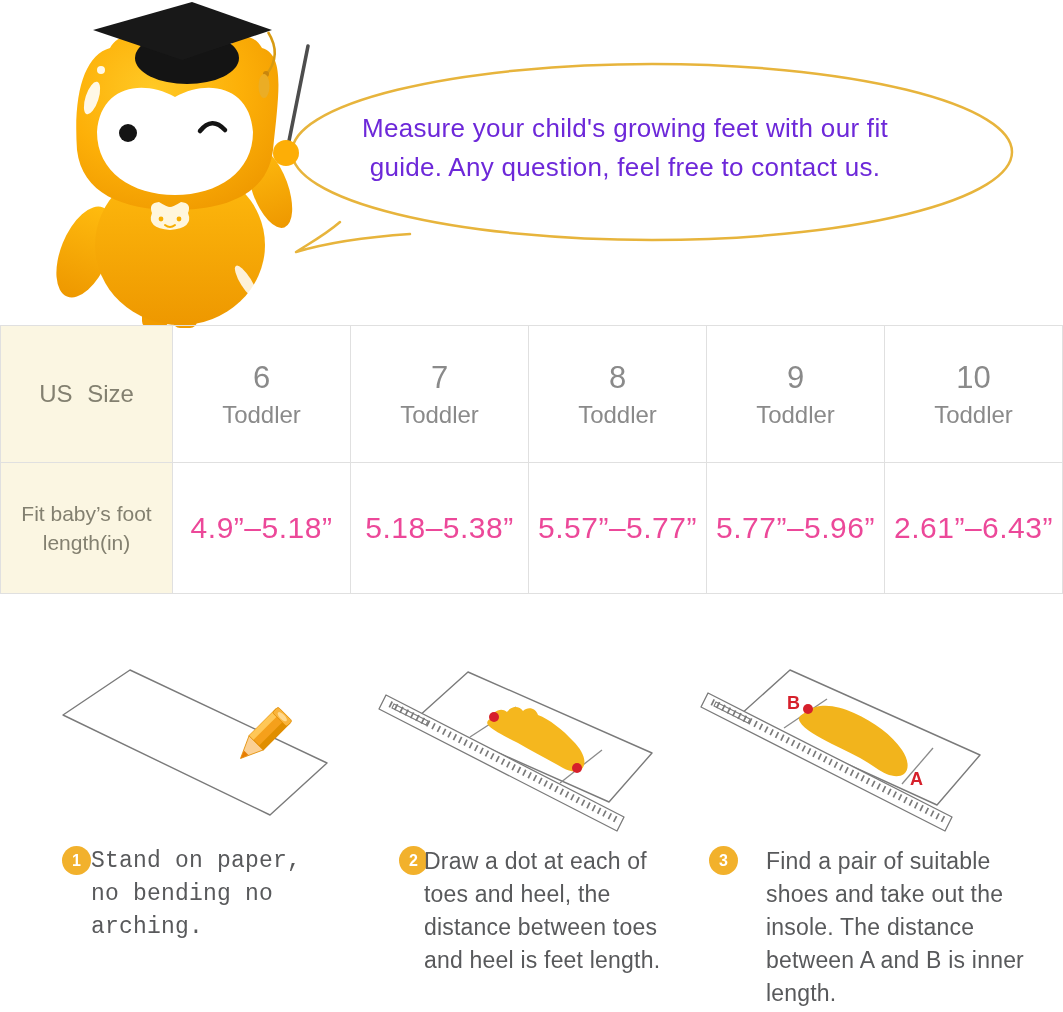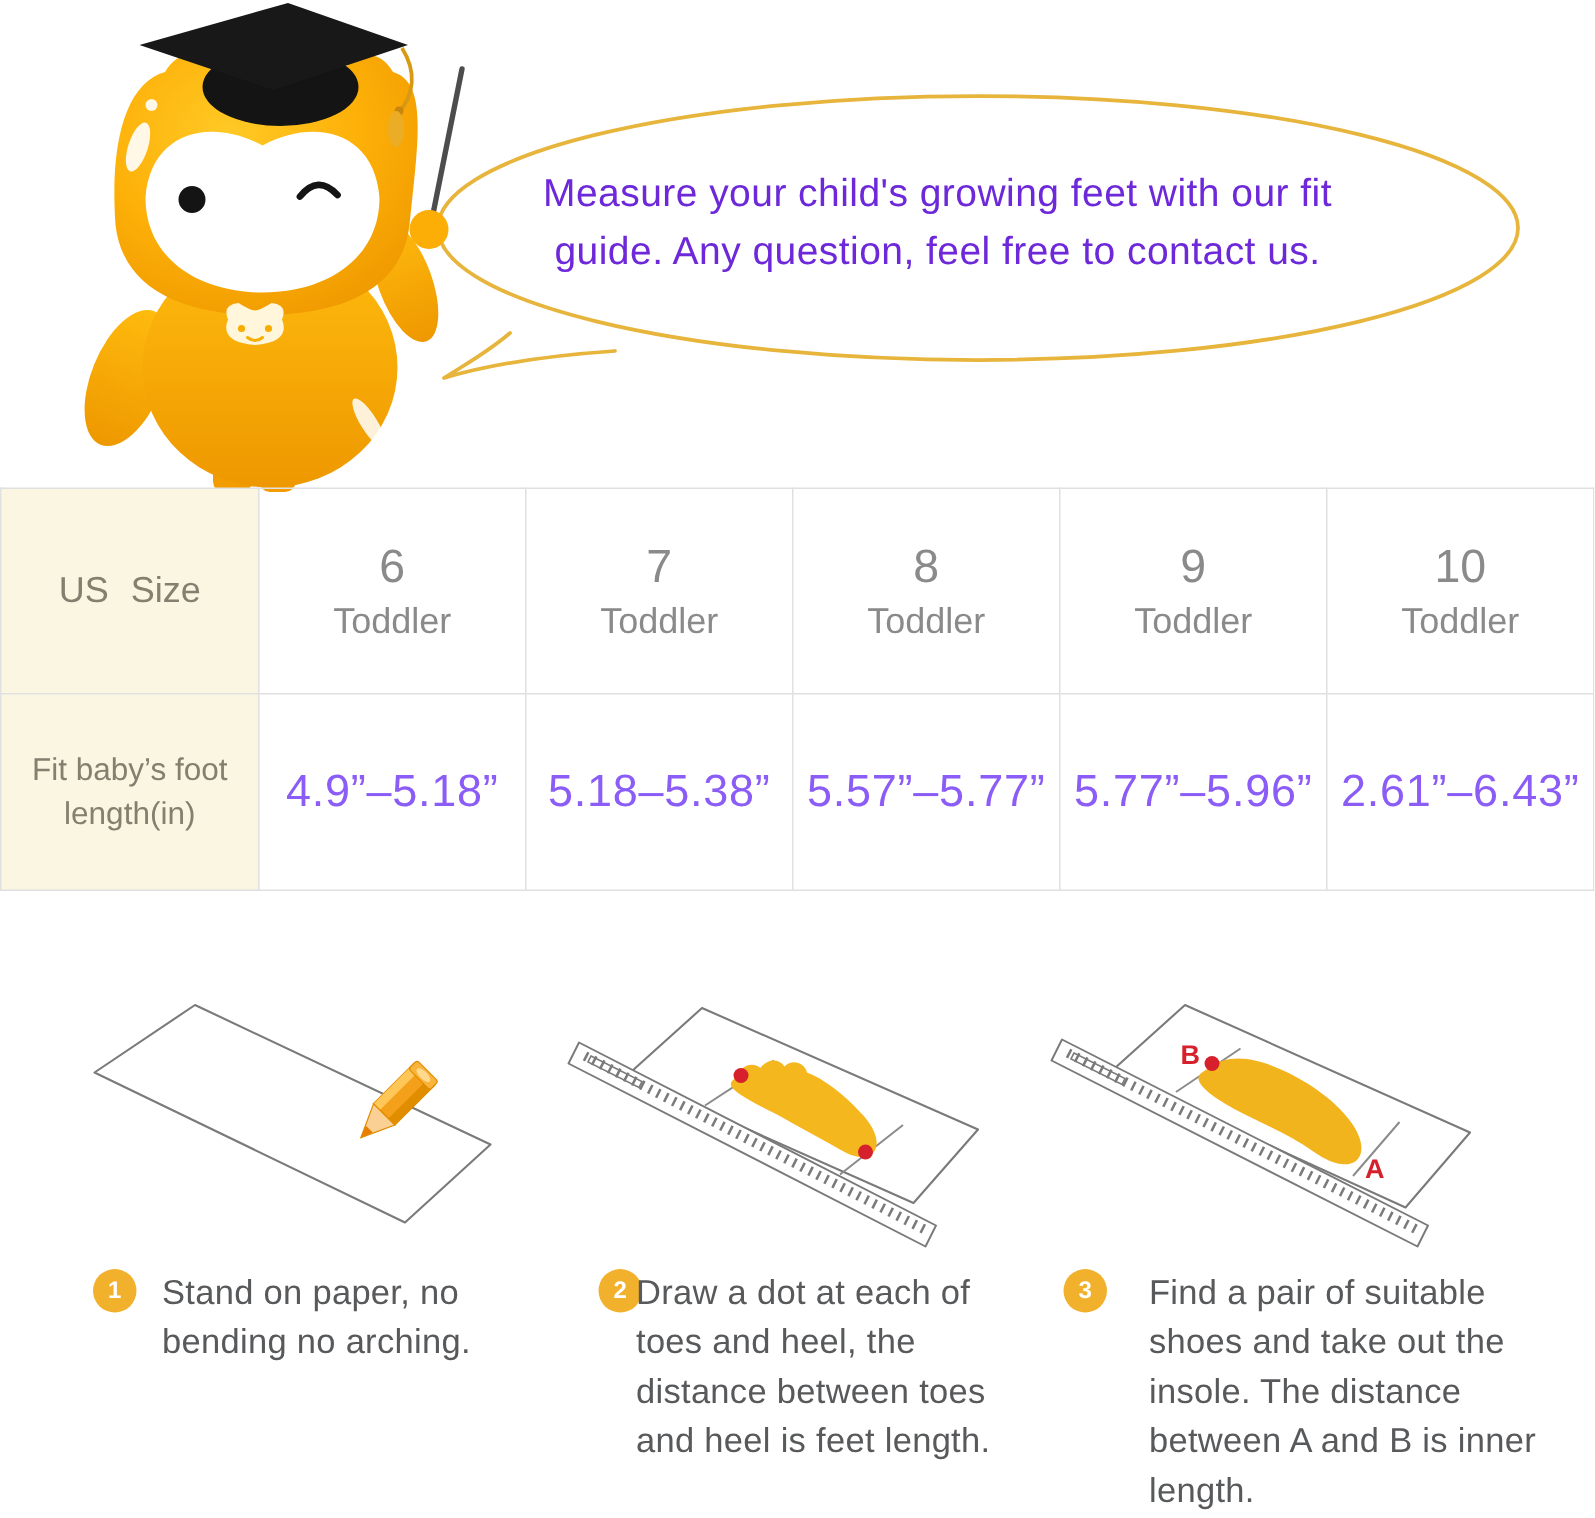--- a/index.html
+++ b/index.html
@@ -24,35 +24,35 @@
     border:1px solid #E0E0E0;text-align:center;vertical-align:middle;
     font-weight:normal;padding:0 6px;
   }
   .size-table .corner,.size-table .rowlabel{background:#FBF6E2;color:#838070;}
   .size-table .corner{font-size:24px;word-spacing:8px;}
   .size-table .rowlabel{font-size:21px;line-height:1.4;}
   .row-sizes{height:137px;}
   .row-ranges{height:131px;}
   .size-num{font-size:31px;color:#8A8A8A;line-height:1.3;}
   .size-group{font-size:24px;color:#8A8A8A;line-height:1.3;}
-  .range-val{font-size:30px;color:#8b5cf6;letter-spacing:0.5px;}
+  .range-val{font-size:30px;color:#ec4899;letter-spacing:0.5px;}
   
   .illu{position:absolute;top:655px;}
   .illu-1{left:40px;} .illu-2{left:370px;} .illu-3{left:690px;}
   .step-badge{
     position:absolute;top:846px;width:29px;height:29px;border-radius:50%;
     background:#F2B12C;color:#ffffff;font-size:16px;font-weight:bold;
     display:flex;align-items:center;justify-content:center;
   }
   .badge-1{left:62px;} .badge-2{left:399px;} .badge-3{left:709px;}
   .step-text{
     position:absolute;top:845px;color:#58595B;font-size:23px;
     line-height:33px;letter-spacing:0.2px;
   }
-  .text-1{left:108px;width:248px;}
+  .text-1{left:91px;width:248px;font-family:Liberation Mono, monospace;}
   .text-2{left:424px;width:252px;}
   .text-3{left:766px;width:280px;}
   .ab-label{font-family:"Liberation Sans",sans-serif;font-weight:bold;font-size:18px;fill:#D6202B;}
 </style>
 </head>
 <body>
 
 <div class="canvas">
 
   <svg class="bubble-svg" width="740" height="200" viewBox="0 0 740 200">

